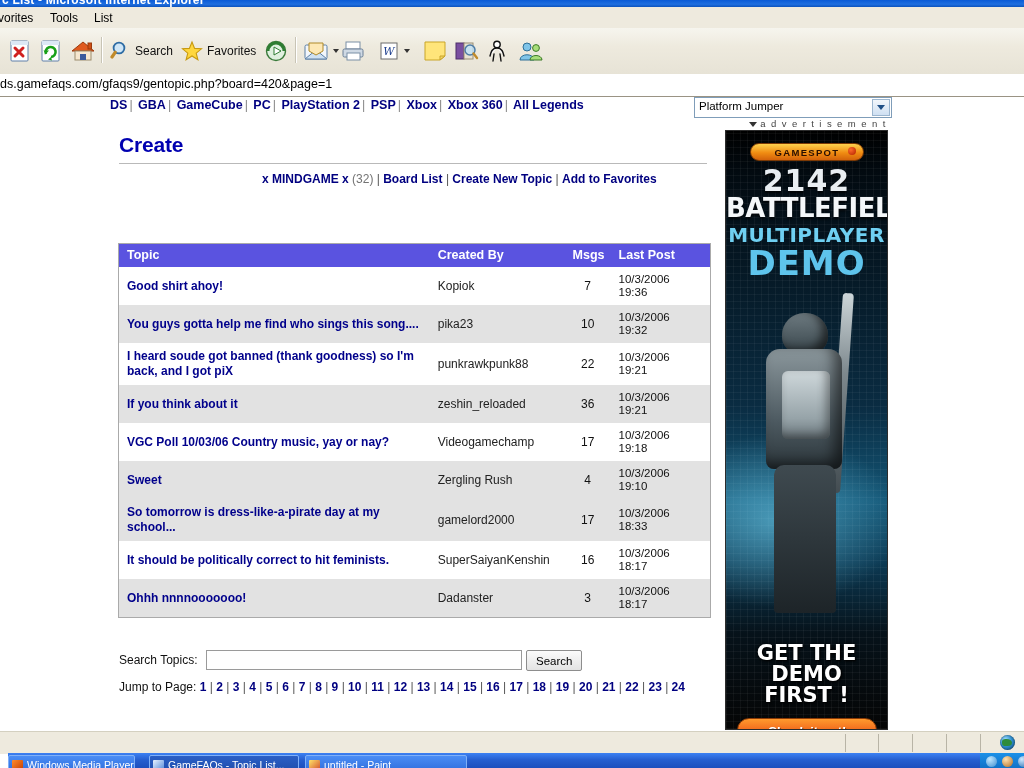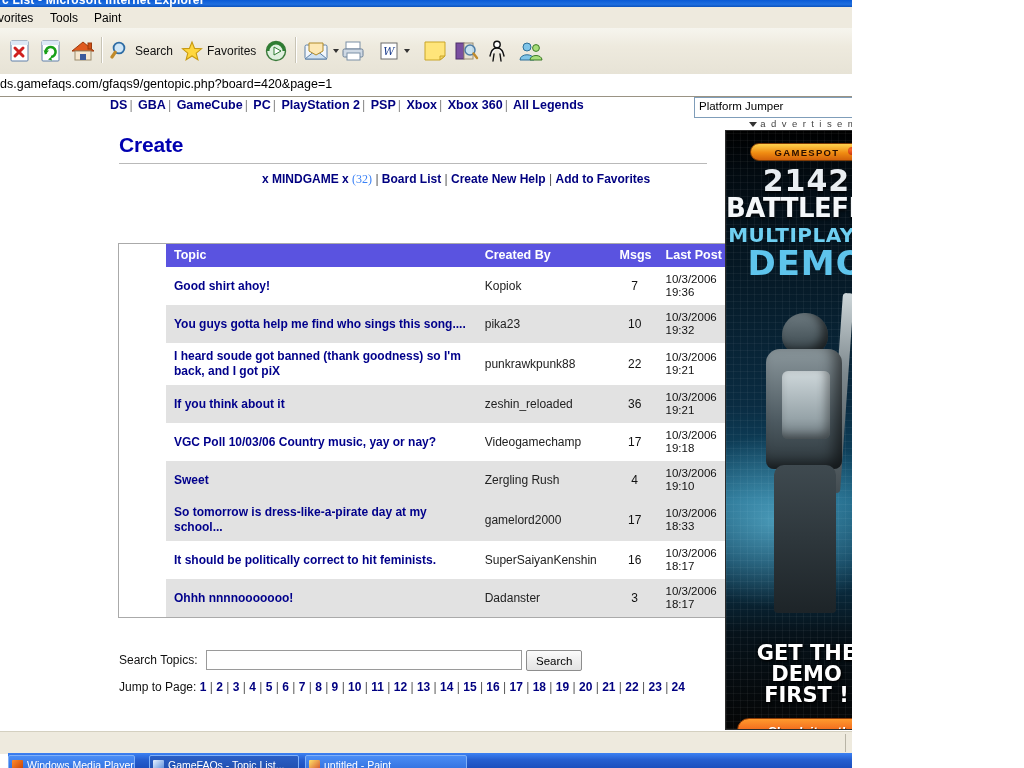--- a/index.html
+++ b/index.html
@@ -2,21 +2,21 @@
 <html><head>
 <meta charset="utf-8">
 <style>
   html, body {
     margin: 0; padding: 0;
     width: 1024px; height: 768px;
     overflow: hidden;
     background: #ffffff;
     font-family: "Liberation Sans", sans-serif;
   }
-  #screen { position: relative; width: 852px; height: 768px; overflow: hidden; }
+  #screen { position: relative; width: 1024px; height: 768px; overflow: hidden; }
 
   
   .titlebar {
     position: absolute; left: 0; top: 0; width: 1024px; height: 7px;
     background: linear-gradient(to bottom, #0a5ad6 0%, #1f6fe0 60%, #0c52bd 100%);
     overflow: hidden;
   }
   .titlebar-text {
     position: absolute; left: 2px; top: -7px;
     font-size: 12px; font-weight: bold; color: #ffffff;
@@ -106,32 +106,32 @@
   }
   .hr {
     position: absolute; left: 119px; top: 66px; width: 588px; height: 1px;
     background: #b9b9b9;
   }
   .toplinks {
     position: absolute; left: 262px; top: 75px; width: 448px;
     font-size: 12px; font-weight: bold; color: #000080; white-space: nowrap;
   }
   .toplinks .lt { color: #000080; }
-  .toplinks .cnt { font-weight: normal; color: #3b82f6; font-family: Liberation Serif, serif; }
+  .toplinks .cnt { font-weight: normal; color: #737373; }
   .toplinks .sep { color: #555; font-weight: normal; }
   .pagelinks {
     position: absolute; left: 119px; top: 91px; width: 138px;
     font-size: 12px; font-weight: bold; color: #000080; line-height: 15px;
   }
   .pagelinks .plain { font-weight: normal; color: #222; }
 
   
   .ttable {
     position: absolute; left: 118px; top: 146px; width: 591px;
-    border: 1px solid #aaaaaa; border-collapse: collapse; background: #ffffff; padding-left: 47px;
+    border: 1px solid #aaaaaa; border-collapse: collapse; background: #ffffff;
   }
   .ttable table { width: 100%; border-collapse: collapse; }
   .ttable th {
     background: #5a53e0; color: #ffffff; font-size: 12.5px; font-weight: bold;
     text-align: left; padding: 4px 8px 5px 8px; white-space: nowrap;
   }
   .ttable th.c-msgs { text-align: right; padding-right: 8px; }
   .ttable th.c-last { text-align: left; padding-left: 6px; }
   .ttable td {
     font-size: 12px; color: #111; padding: 6px 8px; vertical-align: middle;
@@ -320,21 +320,21 @@
 
 <div id="screen">
 
   <div class="titlebar">
     <div class="titlebar-text">c List - Microsoft Internet Explorer</div>
   </div>
 
   <div class="menubar">
     <div class="mi" style="left:-8px;">vorites</div>
     <div class="mi" style="left:44px;">Tools</div>
-    <div class="mi" style="left:88px;">Paint</div>
+    <div class="mi" style="left:88px;">List</div>
   </div>
 
   <div class="toolbar">
 
     <div class="tb-item" style="left:7px;">
       <svg width="26" height="26" viewBox="0 0 26 26">
         <rect x="4" y="3" width="17" height="20" rx="1" fill="#ffffff" stroke="#5f7fa8"></rect>
         <path d="M4 3 L21 3 L21 7 L4 7 Z" fill="#dce8f5"></path>
         <path d="M8 10 L16 18 M16 10 L8 18" stroke="#d02020" stroke-width="3" stroke-linecap="round"></path>
       </svg>
@@ -477,21 +477,21 @@
 
     <div class="board-title">Create</div>
     <div class="hr"></div>
 
     <div class="toplinks">
       <b class="lt">x MINDGAME x</b>
       <span class="cnt">(32)</span>
       <span class="sep">|</span>
       <b class="lt">Board List</b>
       <span class="sep">|</span>
-      <b class="lt">Create New Help</b>
+      <b class="lt">Create New Topic</b>
       <span class="sep">|</span>
       <b class="lt">Add to Favorites</b>
     </div>
 
 
     <div class="ttable">
       <table>
         <thead>
           <tr>
             <th class="c-topic">Topic</th>

